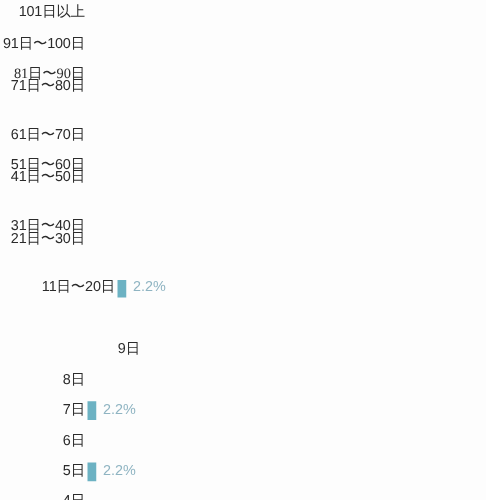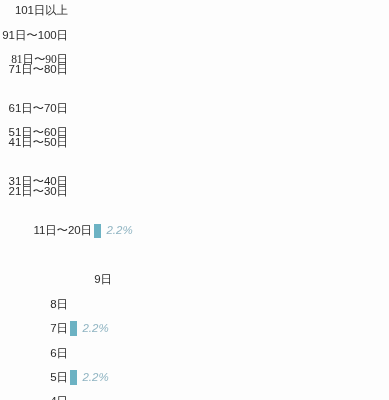--- a/index.html
+++ b/index.html
@@ -45,21 +45,20 @@
     white-space: nowrap;
     letter-spacing: -0.1px;
   }
   .bar-wrap {
     position: absolute;
     left: 70px;
     top: 0;
     height: 24.45px;
     display: flex;
     align-items: center;
-    font-style: italic;
   }
   .bar {
     height: 14.5px;
     background: #6cb2c3;
     flex: 0 0 auto;
   }
   .bar-value {
     font-size: 11.5px;
     line-height: 13px;
     color: #8fb4c2;

